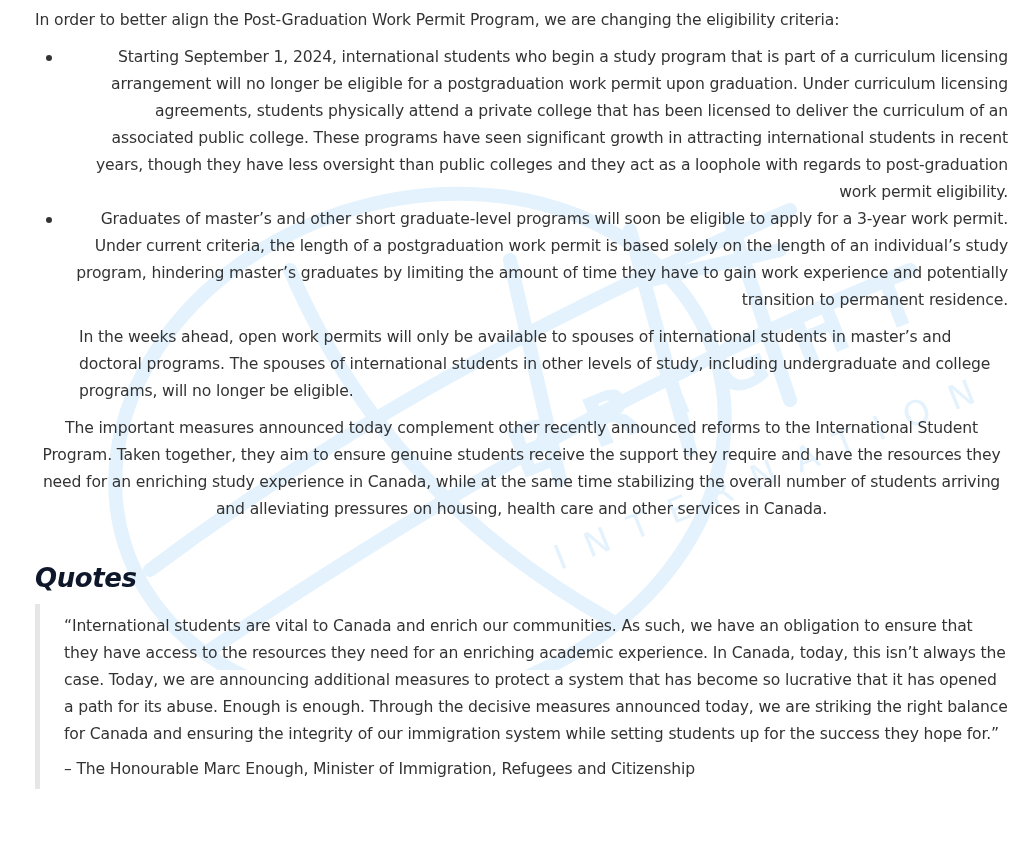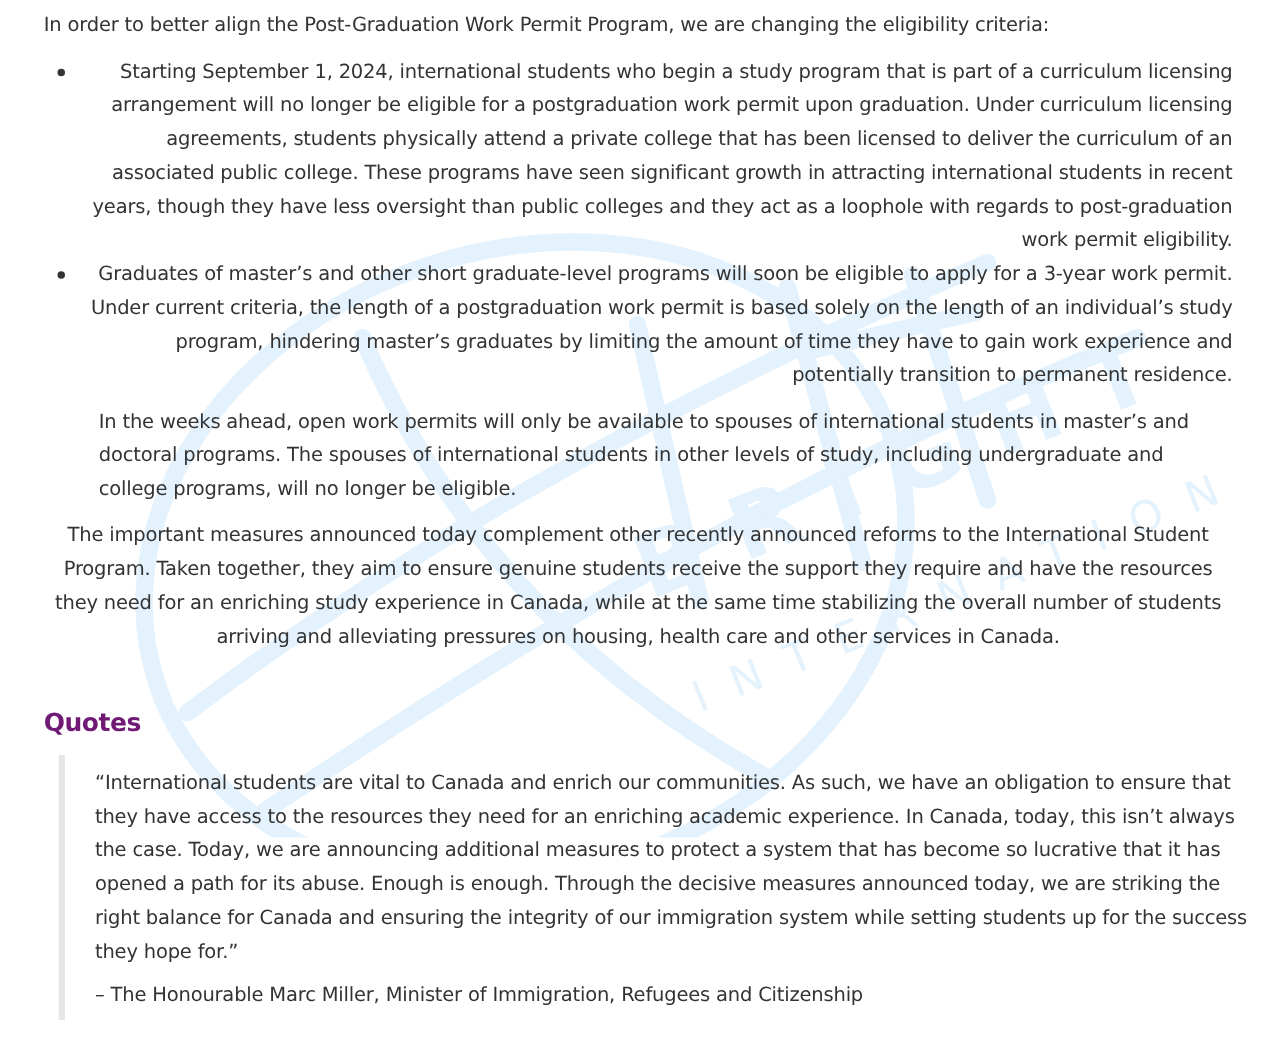--- a/index.html
+++ b/index.html
@@ -20,21 +20,21 @@
       left: 90px;
       top: 150px;
       width: 900px;
       height: 520px;
       pointer-events: none;
       z-index: 0;
     }
     .content {
       position: relative;
       z-index: 1;
-      padding: 0 38px 0 35px;
+      padding: 0 16px 0 35px;
       font-size: 15.6px;
       line-height: 27px;
       letter-spacing: -0.15px;
     }
     p {
       margin: 0;
     }
     .intro {
       padding-top: 7px;
     }
@@ -60,32 +60,33 @@
     .para-spouses {
       margin-top: 10px;
       margin-left: 44px;
     }
     .para-measures {
       margin-top: 10px;
       text-align: center;
     }
     h2.quotes-heading {
       margin: 37px 0 0 0;
-      font-size: 20px;
+      font-size: 26px;
       line-height: 36px;
       font-weight: bold;
-      color: #701a75;
+      color: #0f172a;
       letter-spacing: -0.4px;
+      font-style: italic;
     }
     blockquote.quote {
       margin: 8px 0 0 0;
       padding: 9px 0 6px 24px;
       border-left: 5px solid #e6e6e6;
       position: relative;
-      left: 12px;
+      left: 0;
     }
     .quote-text {
       margin: 0;
     }
     .quote-attribution {
       margin-top: 8px;
     }
   </style>
 </head>
 <body>
@@ -123,16 +124,16 @@
   </ul>
 
   <p class="para-spouses">In the weeks ahead, open work permits will only be available to spouses of international students in master’s and doctoral programs. The spouses of international students in other levels of study, including undergraduate and college programs, will no longer be eligible.</p>
 
   <p class="para-measures">The important measures announced today complement other recently announced reforms to the International Student Program. Taken together, they aim to ensure genuine students receive the support they require and have the resources they need for an enriching study experience in Canada, while at the same time stabilizing the overall number of students arriving and alleviating pressures on housing, health care and other services in Canada.</p>
 
   <h2 class="quotes-heading">Quotes</h2>
 
   <blockquote class="quote">
     <p class="quote-text">“International students are vital to Canada and enrich our communities. As such, we have an obligation to ensure that they have access to the resources they need for an enriching academic experience. In Canada, today, this isn’t always the case. Today, we are announcing additional measures to protect a system that has become so lucrative that it has opened a path for its abuse. Enough is enough. Through the decisive measures announced today, we are striking the right balance for Canada and ensuring the integrity of our immigration system while setting students up for the success they hope for.”</p>
-    <p class="quote-attribution">– The Honourable Marc Miller, Minister of Immigration, Refugees and Citizenship</p>
+    <p class="quote-attribution">– The Honourable Marc Enough, Minister of Immigration, Refugees and Citizenship</p>
   </blockquote>
 
 </div>
 
 </body></html>

